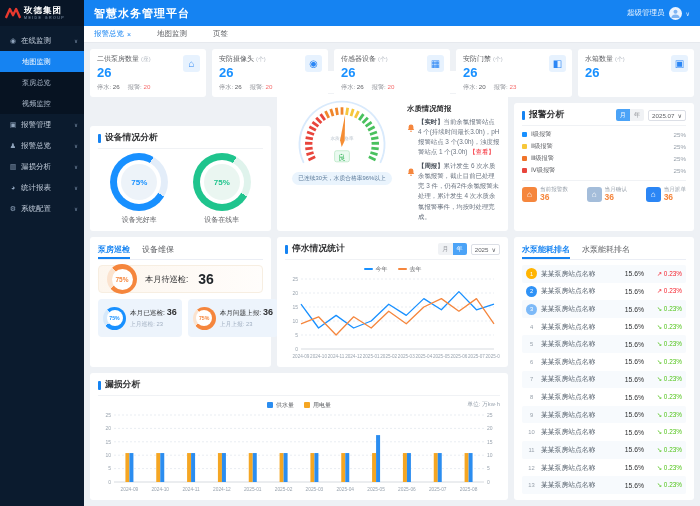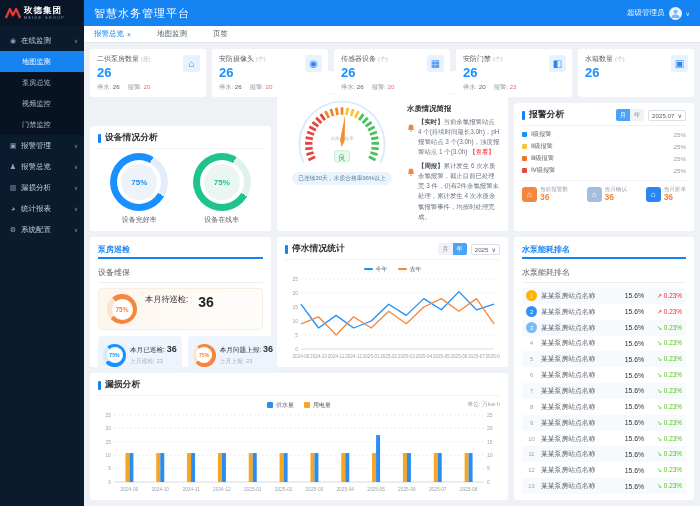--- a/index.html
+++ b/index.html
@@ -17,21 +17,21 @@
   .side-item { height:21px; display:flex; align-items:center; padding:0 6px 0 9px; font-size:7.5px; color:#c2cddb; cursor:pointer; }
   .side-item .mi { font-size:7px; color:#8fa3bb; margin-right:4px; width:8px; text-align:center; }
   .side-item .chev { margin-left:auto; font-size:5.5px; color:#7d92ab; }
   .sub-menu { background:#071322; }
   .sub-item { height:21px; display:flex; align-items:center; padding-left:22px; font-size:7.2px; color:#aebccd; cursor:pointer; }
   .sub-item.on { background:#1583f2; color:#fff; }
 
   
   .main { flex:1; display:flex; flex-direction:column; min-width:0; }
   .topbar { height:26px; background:#1583f2; display:flex; align-items:center; padding:0 10px; }
-  .app-title { color:#fff; font-size:11px; font-weight:normal; letter-spacing:1px; }
+  .app-title { color:#fff; font-size:11px; font-weight:bold; letter-spacing:1px; }
   .user-area { margin-left:auto; display:flex; align-items:center; gap:4px; cursor:pointer; }
   .user-name { color:#eaf4ff; font-size:7.5px; }
   .avatar { width:13px; height:13px; border-radius:50%; background:#eaf3ff; display:flex; align-items:center; justify-content:center; overflow:hidden; }
   .user-area .chev { color:#dcecff; font-size:6px; }
 
   .tabbar { height:17px; background:#fff; border-bottom:1px solid #e6e9ee; display:flex; align-items:center; padding:0 10px; gap:26px; }
   .tab { font-size:7.5px; color:#606266; cursor:pointer; display:flex; align-items:center; gap:3px; }
   .tab.on { color:#1583f2; }
   .tab .x { font-size:7px; }
 
@@ -52,21 +52,21 @@
   
   .panel { background:#fff; border-radius:3px; padding:6px 8px; display:flex; flex-direction:column; min-width:0; min-height:0; }
   .p-head { display:flex; align-items:center; gap:4px; border-bottom:1px solid #f0f2f5; padding-bottom:4px; margin-bottom:4px; }
   .p-bar { width:3px; height:9px; background:#1583f2; border-radius:1px; }
   .p-title { font-size:8.8px; font-weight:bold; color:#303133; white-space:nowrap; }
   .spacer { flex:1; }
   .seg { display:flex; border-radius:2px; overflow:hidden; font-size:6.2px; }
   .seg span { padding:1.5px 4px; background:#f0f2f5; color:#909399; cursor:pointer; }
   .seg span.on { background:#4ba3f7; color:#fff; }
   .select { border:1px solid #dcdfe6; border-radius:2px; font-size:6.2px; color:#606266; padding:1px 3px; display:flex; align-items:center; gap:3px; cursor:pointer; white-space:nowrap; }
-  .ptabs { display:flex; gap:12px; border-bottom:1px solid #ebeef5; padding:1px 0 4px; margin-bottom:5px;flex-direction:column; }
+  .ptabs { display:flex; gap:12px; border-bottom:1px solid #ebeef5; padding:1px 0 4px; margin-bottom:5px; }
   .ptab { font-size:8px; color:#606266; position:relative; cursor:pointer; white-space:nowrap; }
   .ptab.on { color:#1583f2; font-weight:bold; }
   .ptab.on::after { content:''; position:absolute; left:0; right:0; bottom:-4px; height:2px; background:#1583f2; }
 
   
   .body-row { flex:1; display:flex; gap:6px; min-height:0; }
   .left-col { flex:1; display:flex; flex-direction:column; gap:6px; min-width:0; }
   .right-col { width:180px; flex:0 0 180px; display:flex; flex-direction:column; gap:6px; }
   .row-a { height:128px; display:flex; gap:6px;align-items:flex-end; }
   .row-b { height:130px; display:flex; gap:6px; }
@@ -104,21 +104,21 @@
   .al-row { display:flex; align-items:center; gap:4px; font-size:6.2px; color:#606266; }
   .al-dot { width:5px; height:5px; border-radius:1px; }
   .al-pct { margin-left:auto; color:#98a1ab; }
   .alarm-stats { border-top:1px solid #f0f2f5; margin-top:5px; padding-top:5px; display:flex; justify-content:space-between; }
   .ast { display:flex; align-items:center; gap:3px; }
   .ast-icon { width:15px; height:15px; border-radius:3px; color:#fff; font-size:8px; display:flex; align-items:center; justify-content:center; }
   .ast-label { font-size:5.6px; color:#98a1ab; line-height:1.2; }
   .ast-value { font-size:8.5px; font-weight:bold; color:#f5863d; line-height:1.1; }
 
   
-  .insp-main { background:linear-gradient(90deg,#fdf6ee,#fffdfb); border:1px solid #f7eee1; border-radius:4px; padding:5px 8px; display:flex; gap:8px; height:44px; }
+  .insp-main { background:linear-gradient(90deg,#fdf6ee,#fffdfb); border:1px solid #f7eee1; border-radius:4px; padding:5px 8px; display:flex; align-items:center; gap:8px; height:28px; }
   .insp-main-label { font-size:8.2px; color:#303133; }
   .insp-main-value { font-size:14px; font-weight:bold; color:#1f2429; margin-left:2px; }
   .insp-subs { display:flex; gap:6px; margin-top:6px; }
   .insp-sub { flex:1; background:#edf4fc; border-radius:4px; padding:4px 5px; display:flex; align-items:center; gap:4px; height:38px; }
   .is-l1 { font-size:6.6px; color:#303133; white-space:nowrap; }
   .is-l1 b { font-size:9px; }
   .is-l2 { font-size:5.8px; color:#a0aec0; margin-top:2px; white-space:nowrap; }
   .ring { border-radius:50%; display:flex; align-items:center; justify-content:center; flex:0 0 auto; }
   .ring-in { background:#fff; border-radius:50%; display:flex; align-items:center; justify-content:center; font-weight:bold; }
 
@@ -160,21 +160,20 @@
     <nav class="side-menu" id="side-menu">
         <div class="side-item">
           <span class="mi">◉</span>
           <span>在线监测</span>
           <span class="chev">∨</span>
         </div>
         <div class="sub-menu">
           <div class="sub-item on">地图监测</div>
           <div class="sub-item">泵房总览</div>
           <div class="sub-item">视频监控</div>
-          <div class="sub-item">门禁监控</div>
         </div>
         <div class="side-item">
           <span class="mi">▣</span>
           <span>报警管理</span>
           <span class="chev">∨</span>
         </div>
         <div class="side-item">
           <span class="mi">♟</span>
           <span>报警总览</span>
           <span class="chev">∨</span>

